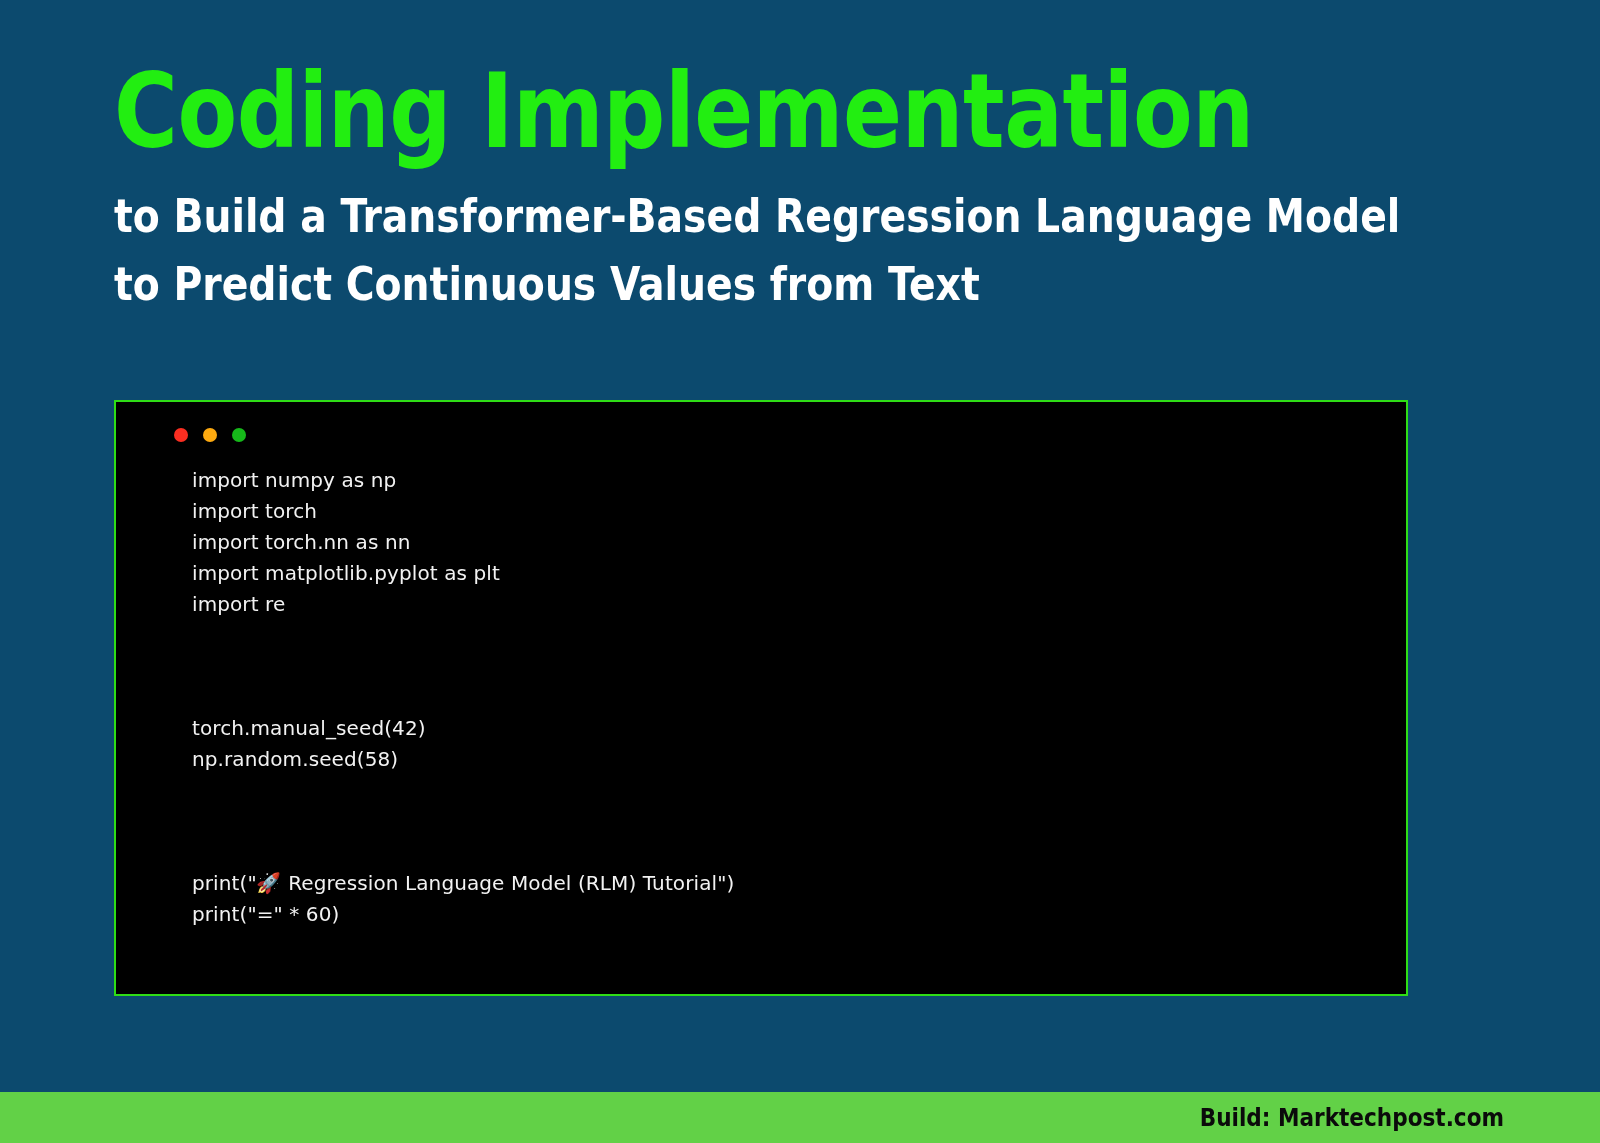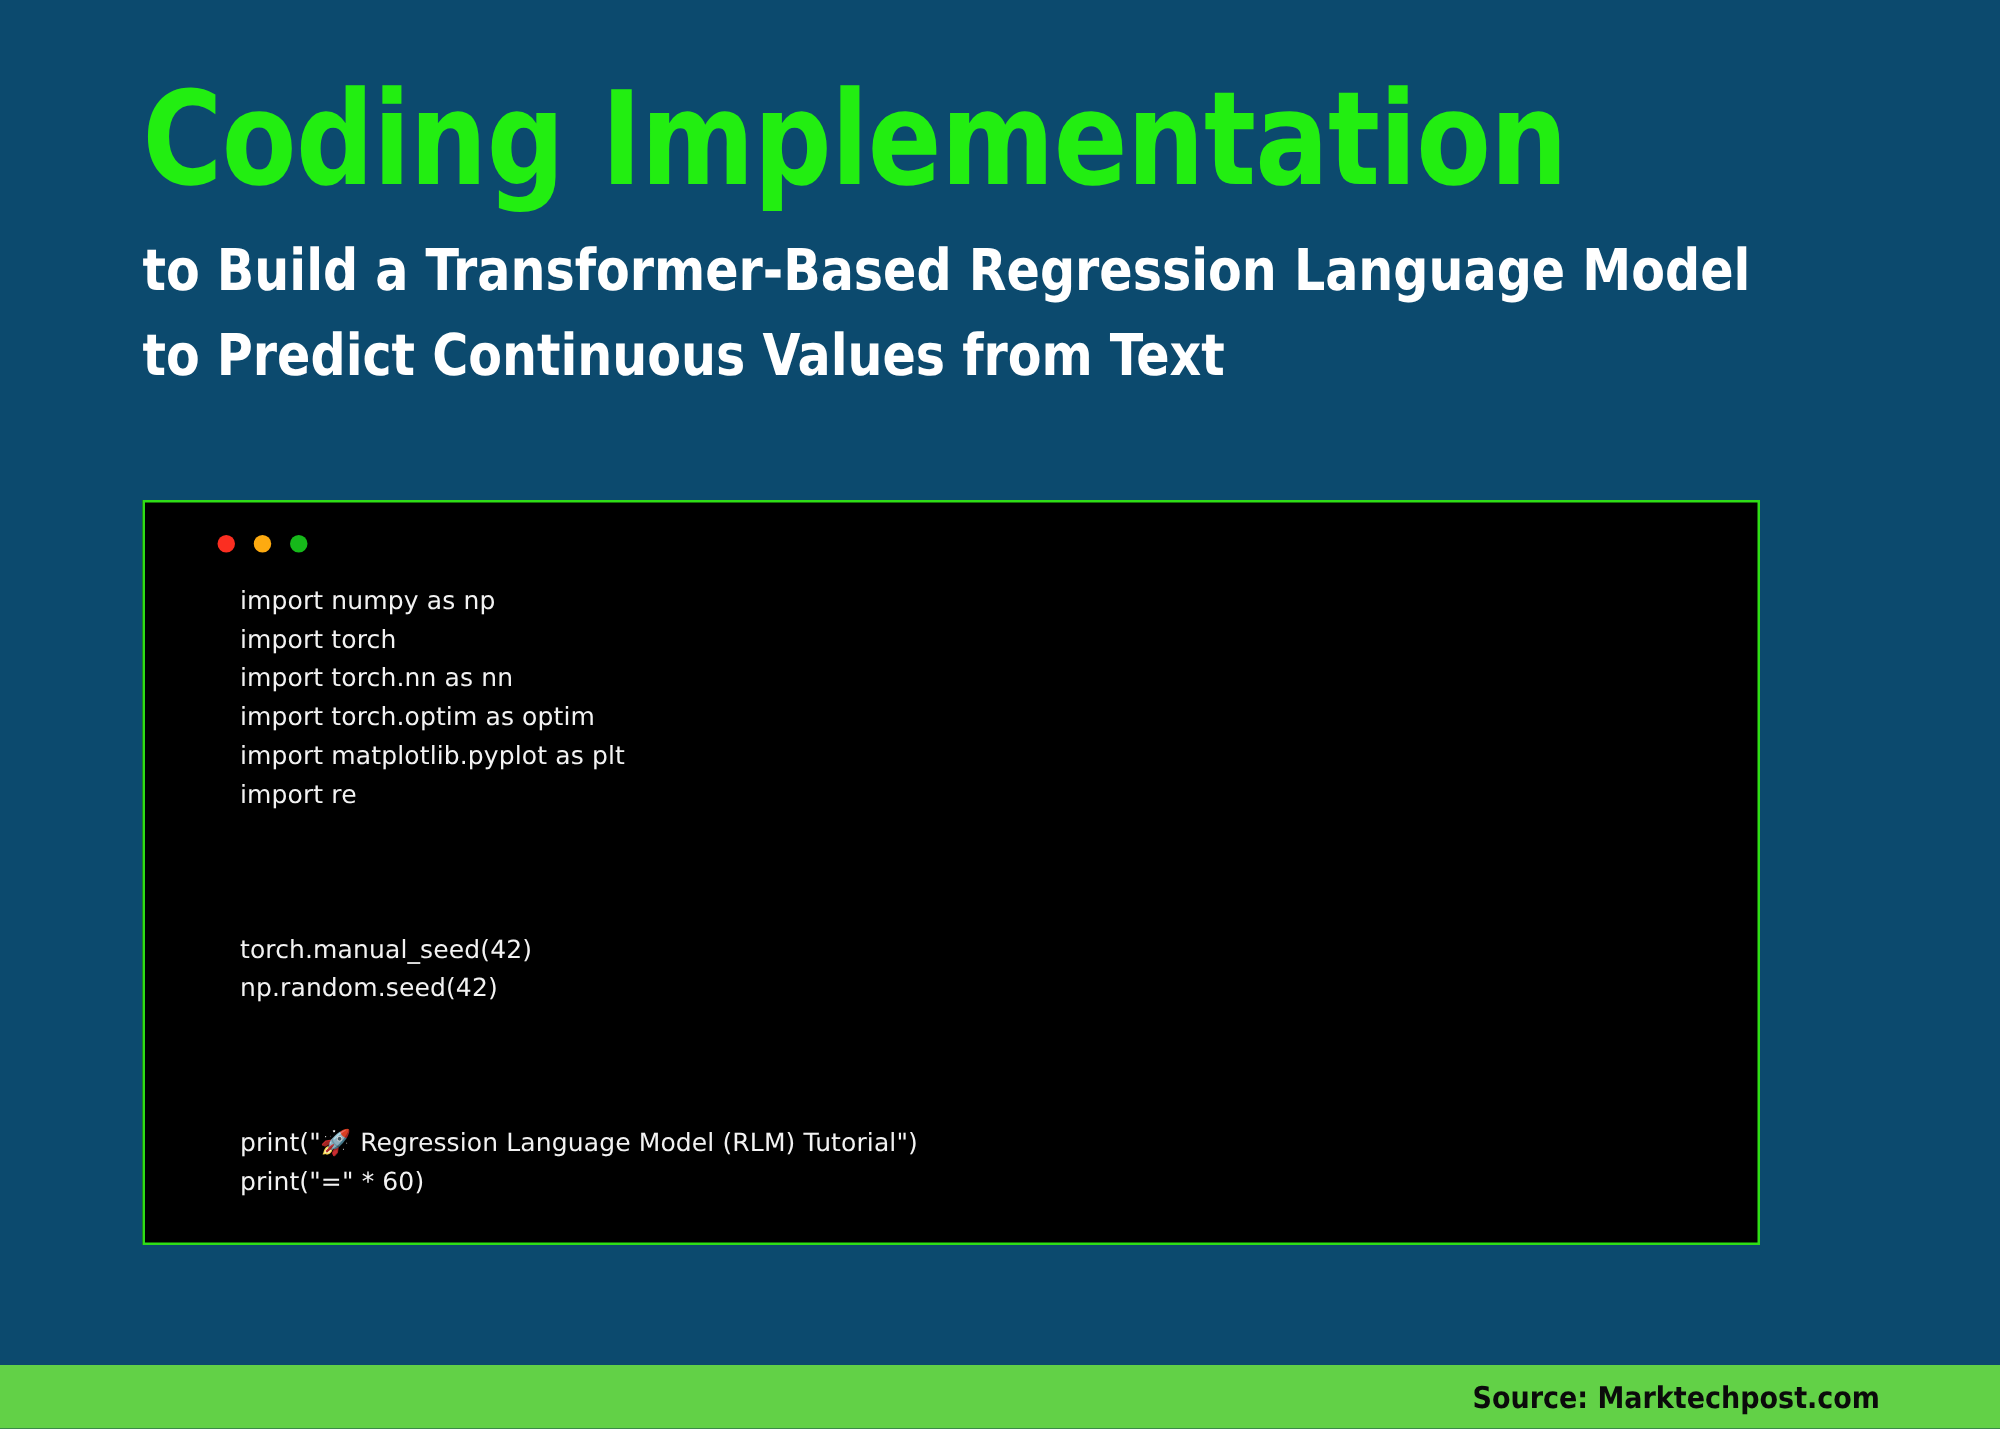--- a/index.html
+++ b/index.html
@@ -149,34 +149,33 @@
     <div class="window-dots">
       <span class="dot dot-red"></span>
       <span class="dot dot-yellow"></span>
       <span class="dot dot-green"></span>
     </div>
 
     <div class="code-body">
       <div class="code-line">import numpy as np</div>
       <div class="code-line">import torch</div>
       <div class="code-line">import torch.nn as nn</div>
-      <div class="code-line">import torch.optim as optim</div>
       <div class="code-line">import matplotlib.pyplot as plt</div>
       <div class="code-line">import re</div>
       <div class="code-line blank"></div>
       <div class="code-line blank"></div>
       <div class="code-line blank"></div>
       <div class="code-line">torch.manual_seed(42)</div>
-      <div class="code-line">np.random.seed(42)</div>
+      <div class="code-line">np.random.seed(58)</div>
       <div class="code-line blank"></div>
       <div class="code-line blank"></div>
       <div class="code-line blank"></div>
       <div class="code-line">print("🚀 Regression Language Model (RLM) Tutorial")</div>
       <div class="code-line">print("=" * 60)</div>
     </div>
 
   </div>
 
   <div class="footer-bar">
-    <span class="footer-source">Source: Marktechpost.com</span>
+    <span class="footer-source">Build: Marktechpost.com</span>
   </div>
 
 </div>
 
 </body></html>

